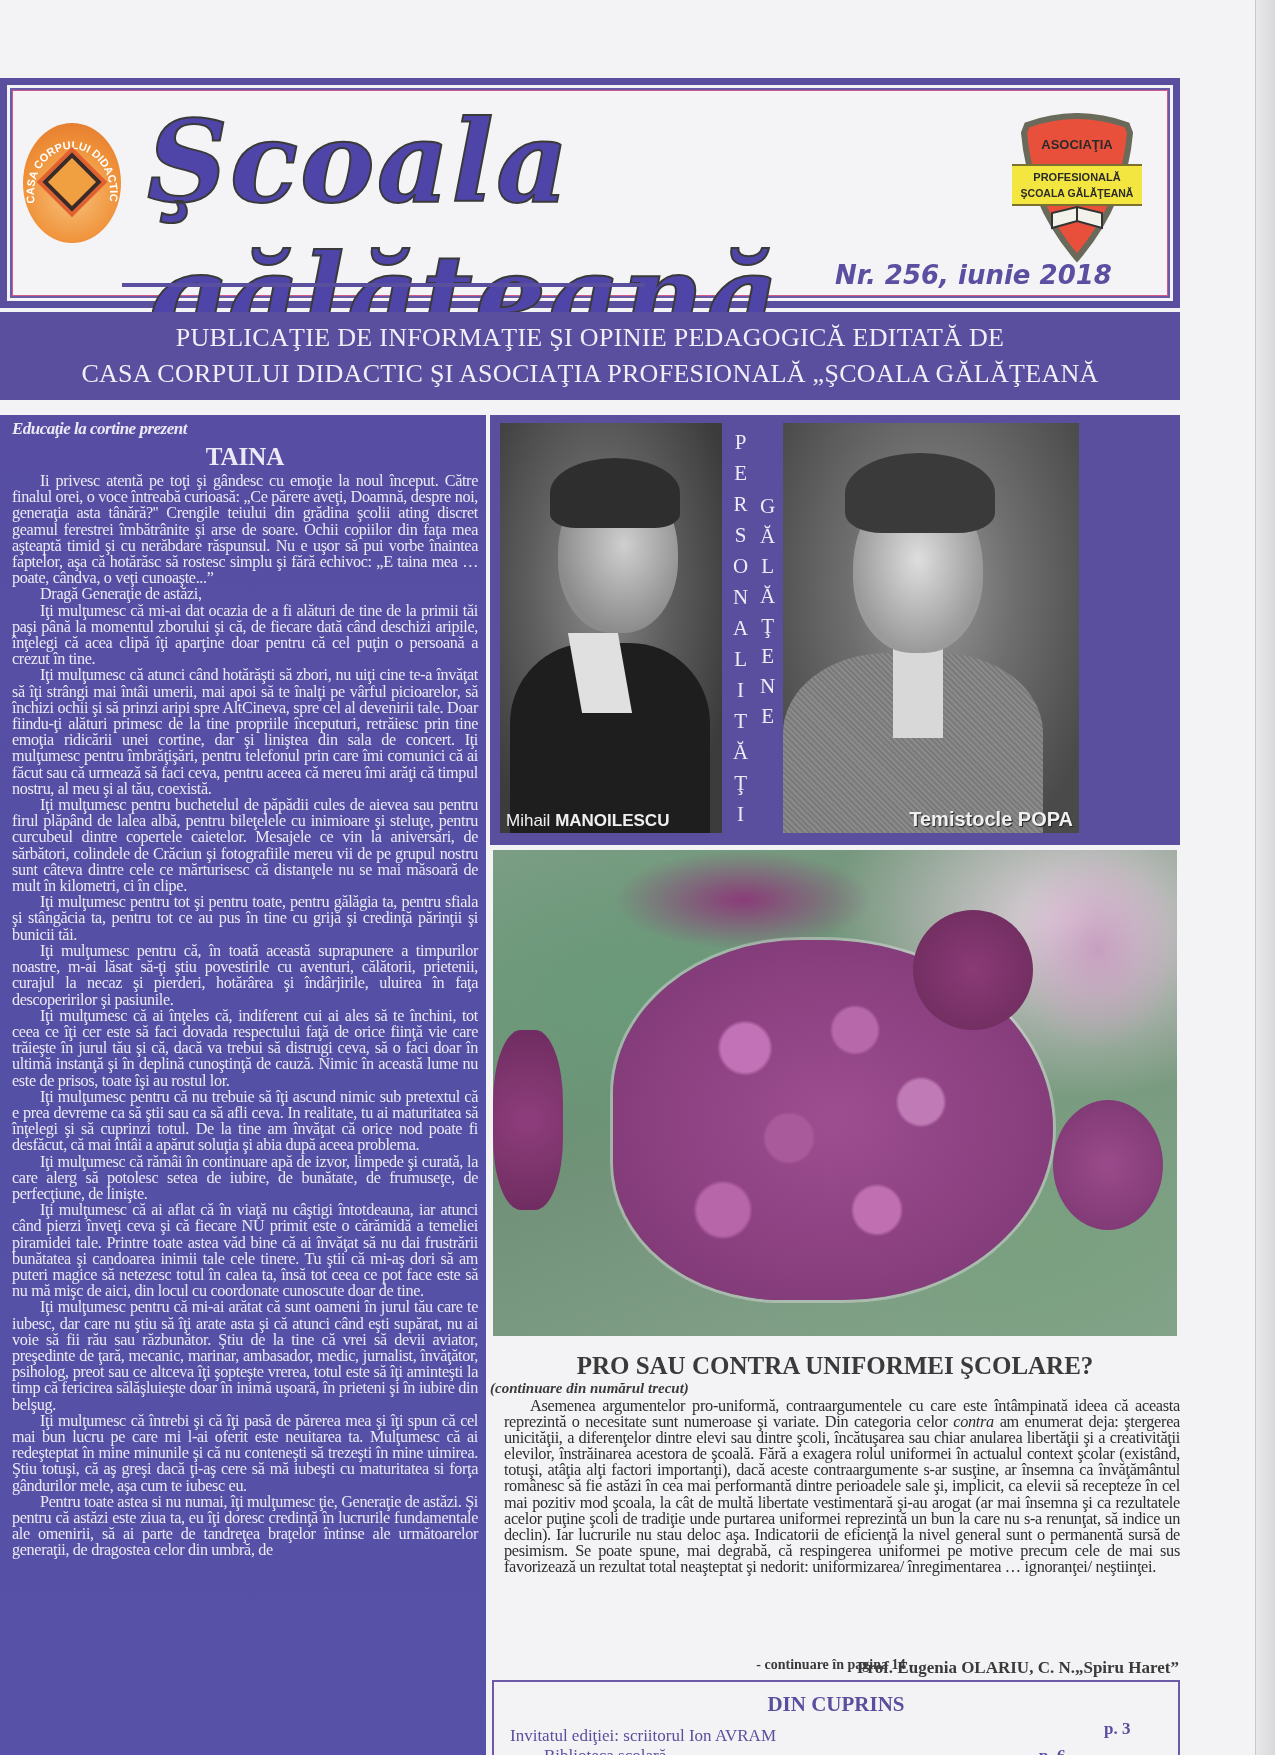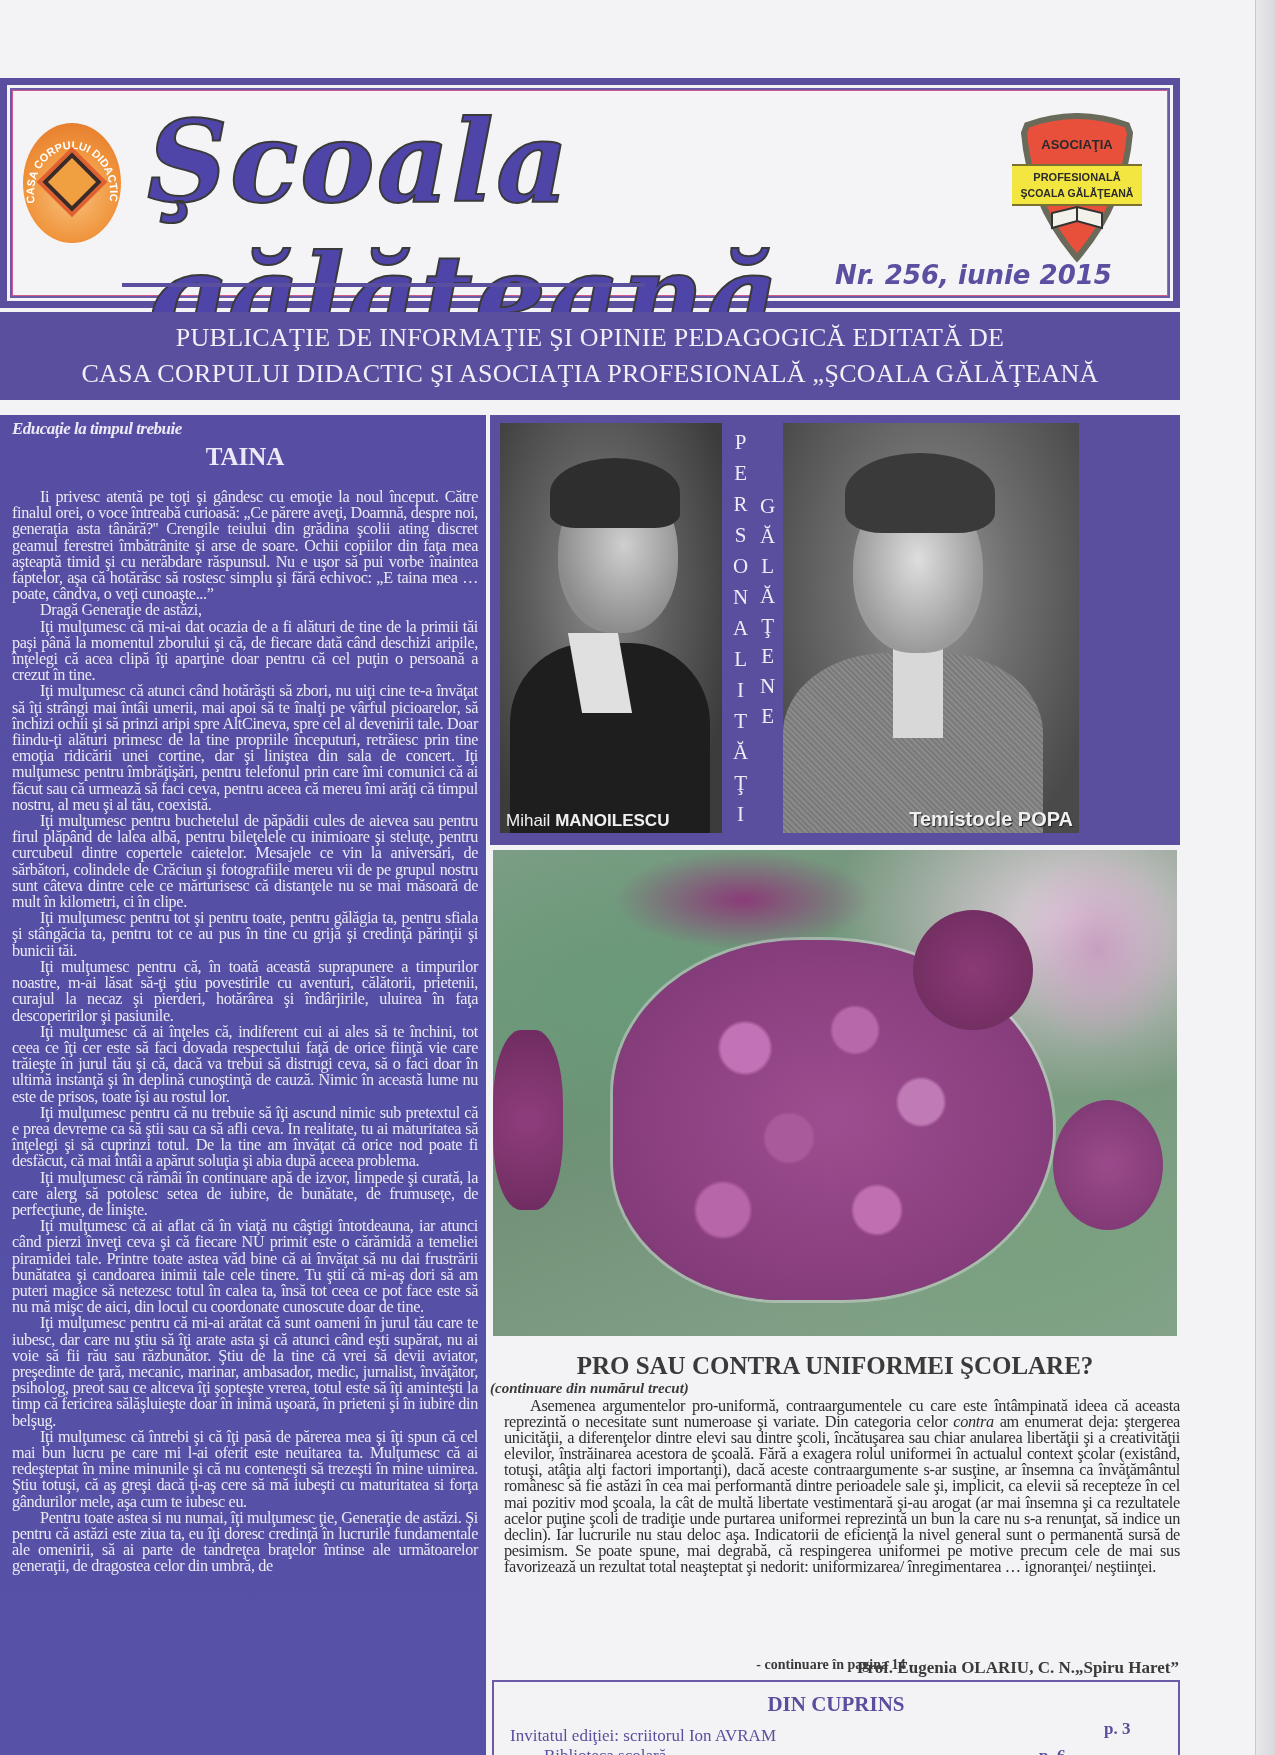--- a/index.html
+++ b/index.html
@@ -76,21 +76,21 @@
     position: absolute; left: 0; top: 415px; width: 486px; height: 1340px;
     background: linear-gradient(180deg, #574ea3 0%, #5450a6 50%, #5752a8 100%);
     color: #ece9f5;
     padding: 4px 8px 0 12px;
     overflow: hidden;
   }
   .kicker {
     font-style: italic; font-weight: bold; font-size: 17px; letter-spacing: -0.5px;
   }
   .article-title {
-    text-align: center; font-weight: bold; font-size: 25px; margin: 4px 0 18px;
+    text-align: center; font-weight: bold; font-size: 25px; margin: 4px 0 2px;
   }
   .body-text p {
     font-size: 16.2px; line-height: 16.2px; text-align: justify;
     text-indent: 28px; letter-spacing: -0.35px;
   }
   
   .portraits {
     position: absolute; left: 490px; top: 415px; width: 690px; height: 430px;
     background: #5a4f9e;
   }
@@ -223,30 +223,30 @@
       <text x="65" y="36" font-size="13" text-anchor="middle" fill="#2a2a2a">ASOCIAŢIA</text>
       <text x="65" y="68" font-size="11" text-anchor="middle" fill="#2a2a2a">PROFESIONALĂ</text>
       <text x="65" y="84" font-size="10.5" text-anchor="middle" fill="#2a2a2a">ŞCOALA GĂLĂŢEANĂ</text>
       <g>
         <path d="M40 115 L65 108 L90 115 L90 100 L65 94 L40 100 Z" fill="#f2f2ea" stroke="#333" stroke-width="2"></path>
         <line x1="65" y1="94" x2="65" y2="108" stroke="#333" stroke-width="2"></line>
       </g>
     </svg>
   </div>
 
-  <div class="issue">Nr. 256, iunie 2015</div>
+  <div class="issue">Nr. 256, iunie 2018</div>
 </div>
 
 <div class="subtitle-bar">
   <div>PUBLICAŢIE DE INFORMAŢIE ŞI OPINIE PEDAGOGICĂ EDITATĂ DE</div>
   <div>CASA CORPULUI DIDACTIC ŞI ASOCIAŢIA PROFESIONALĂ „ŞCOALA GĂLĂŢEANĂ</div>
 </div>
 
 <div class="left-col">
-  <div class="kicker">Educaţie la timpul trebuie</div>
+  <div class="kicker">Educaţie la cortine prezent</div>
   <div class="article-title">TAINA</div>
   <div class="body-text">
     <p>Ii privesc atentă pe toţi şi gândesc cu emoţie la noul început. Către finalul orei, o voce întreabă curioasă: „Ce părere aveţi, Doamnă, despre noi, generaţia asta tânără?'' Crengile teiului din grădina şcolii ating discret geamul ferestrei îmbătrânite şi arse de soare. Ochii copiilor din faţa mea aşteaptă timid şi cu nerăbdare răspunsul. Nu e uşor să pui vorbe înaintea faptelor, aşa că hotărăsc să rostesc simplu şi fără echivoc: „E taina mea … poate, cândva, o veţi cunoaşte...”</p>
     <p>Dragă Generaţie de astăzi,</p>
     <p>Iţi mulţumesc că mi-ai dat ocazia de a fi alături de tine de la primii tăi paşi până la momentul zborului şi că, de fiecare dată când deschizi aripile, înţelegi că acea clipă îţi aparţine doar pentru că cel puţin o persoană a crezut în tine.</p>
     <p>Iţi mulţumesc că atunci când hotărăşti să zbori, nu uiţi cine te-a învăţat să îţi strângi mai întâi umerii, mai apoi să te înalţi pe vârful picioarelor, să închizi ochii şi să prinzi aripi spre AltCineva, spre cel al devenirii tale. Doar fiindu-ţi alături primesc de la tine propriile începuturi, retrăiesc prin tine emoţia ridicării unei cortine, dar şi liniştea din sala de concert. Iţi mulţumesc pentru îmbrăţişări, pentru telefonul prin care îmi comunici că ai făcut sau că urmează să faci ceva, pentru aceea că mereu îmi arăţi că timpul nostru, al meu şi al tău, coexistă.</p>
     <p>Iţi mulţumesc pentru buchetelul de păpădii cules de aievea sau pentru firul plăpând de lalea albă, pentru bileţelele cu inimioare şi steluţe, pentru curcubeul dintre copertele caietelor. Mesajele ce vin la aniversări, de sărbători, colindele de Crăciun şi fotografiile mereu vii de pe grupul nostru sunt câteva dintre cele ce mărturisesc că distanţele nu se mai măsoară de mult în kilometri, ci în clipe.</p>
     <p>Iţi mulţumesc pentru tot şi pentru toate, pentru gălăgia ta, pentru sfiala şi stângăcia ta, pentru tot ce au pus în tine cu grijă şi credinţă părinţii şi bunicii tăi.</p>
     <p>Iţi mulţumesc pentru că, în toată această suprapunere a timpurilor noastre, m-ai lăsat să-ţi ştiu povestirile cu aventuri, călătorii, prietenii, curajul la necaz şi pierderi, hotărârea şi îndârjirile, uluirea în faţa descoperirilor şi pasiunile.</p>
     <p>Iţi mulţumesc că ai înţeles că, indiferent cui ai ales să te închini, tot ceea ce îţi cer este să faci dovada respectului faţă de orice fiinţă vie care trăieşte în jurul tău şi că, dacă va trebui să distrugi ceva, să o faci doar în ultimă instanţă şi în deplină cunoştinţă de cauză. Nimic în această lume nu este de prisos, toate îşi au rostul lor.</p>

